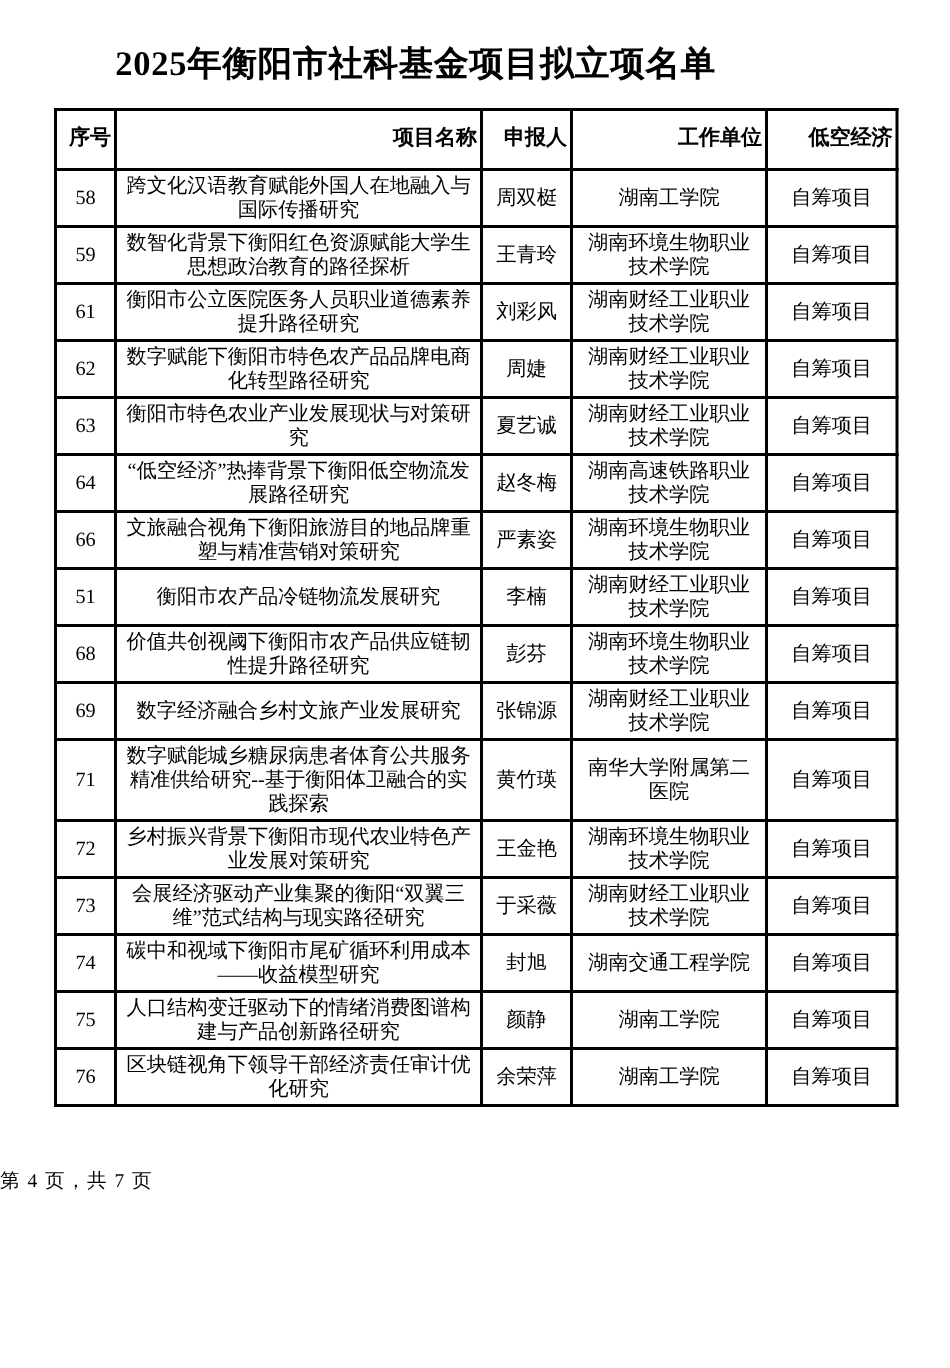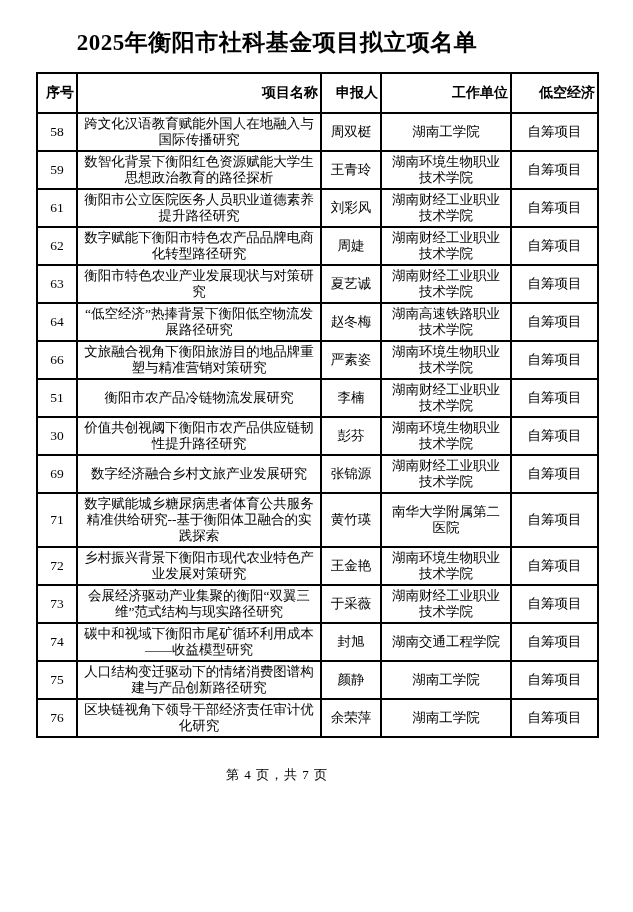--- a/index.html
+++ b/index.html
@@ -55,23 +55,23 @@
     height: 37px;
   }
   td.c-no, td.c-applicant, td.c-unit, td.c-type {
     text-align: center;
   }
   td.c-name {
     text-align: center;
     font-family: Liberation Serif, serif;
   }
   .page-footer {
-    text-align: center;
+    text-align: left;
     font-size: 13px;
-    margin-top: 28px;
+    margin-top: 40px;
     letter-spacing: 1px;
   }
 </style>
 </head>
 <body>
 
 <div class="page">
 
   <h1 class="doc-title">2025年衡阳市社科基金项目拟立项名单</h1>
 
@@ -143,21 +143,21 @@
     <td class="c-type">自筹项目</td>
   </tr>
         <tr>
     <td class="c-no">51</td>
     <td class="c-name">衡阳市农产品冷链物流发展研究</td>
     <td class="c-applicant">李楠</td>
     <td class="c-unit">湖南财经工业职业技术学院</td>
     <td class="c-type">自筹项目</td>
   </tr>
         <tr>
-    <td class="c-no">30</td>
+    <td class="c-no">68</td>
     <td class="c-name">价值共创视阈下衡阳市农产品供应链韧性提升路径研究</td>
     <td class="c-applicant">彭芬</td>
     <td class="c-unit">湖南环境生物职业技术学院</td>
     <td class="c-type">自筹项目</td>
   </tr>
         <tr>
     <td class="c-no">69</td>
     <td class="c-name">数字经济融合乡村文旅产业发展研究</td>
     <td class="c-applicant">张锦源</td>
     <td class="c-unit">湖南财经工业职业技术学院</td>

